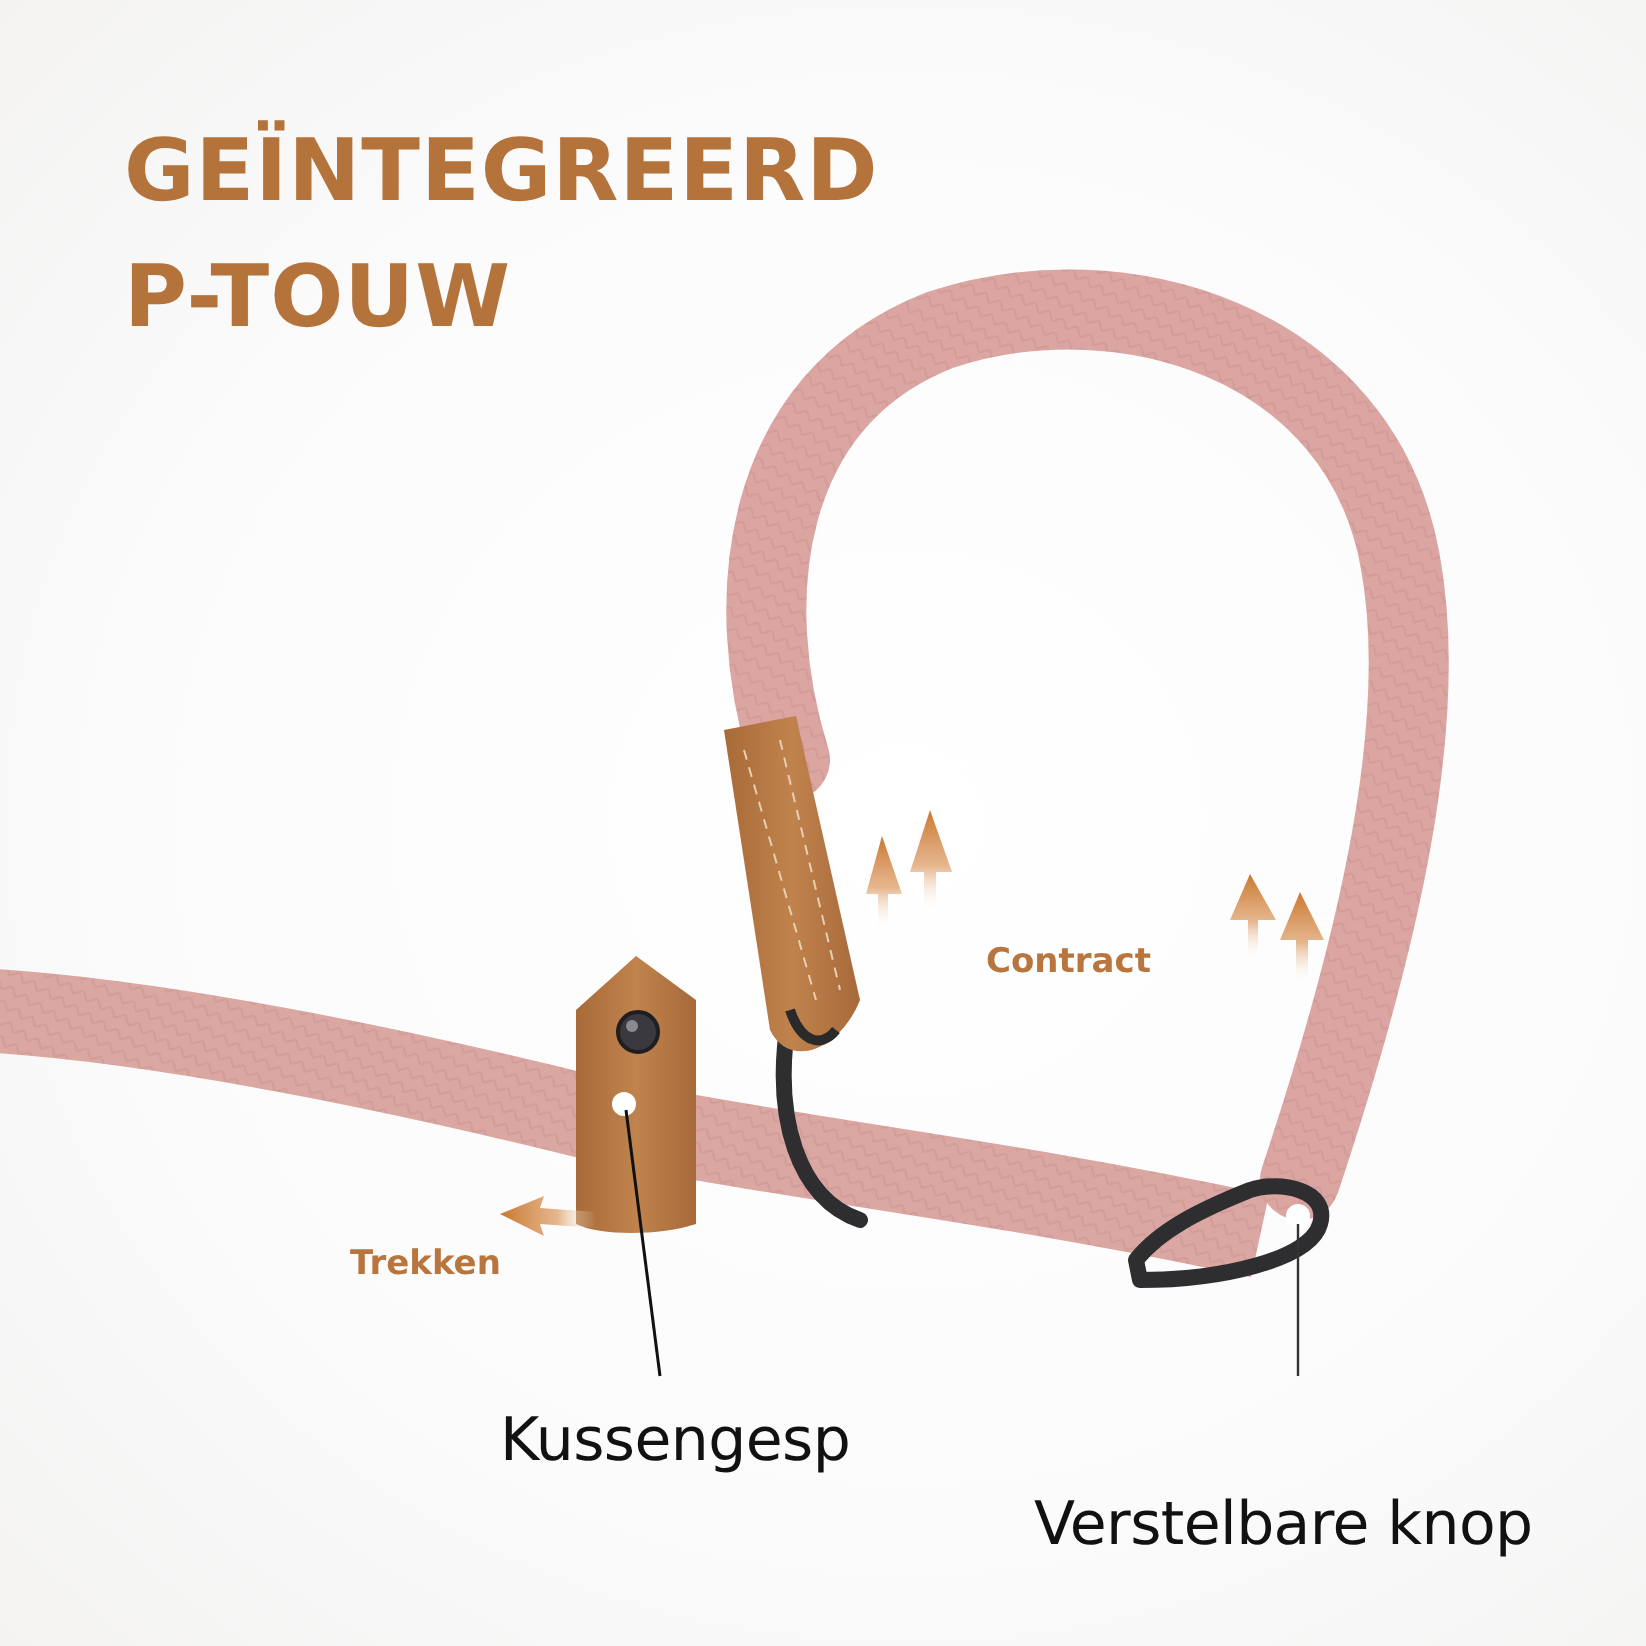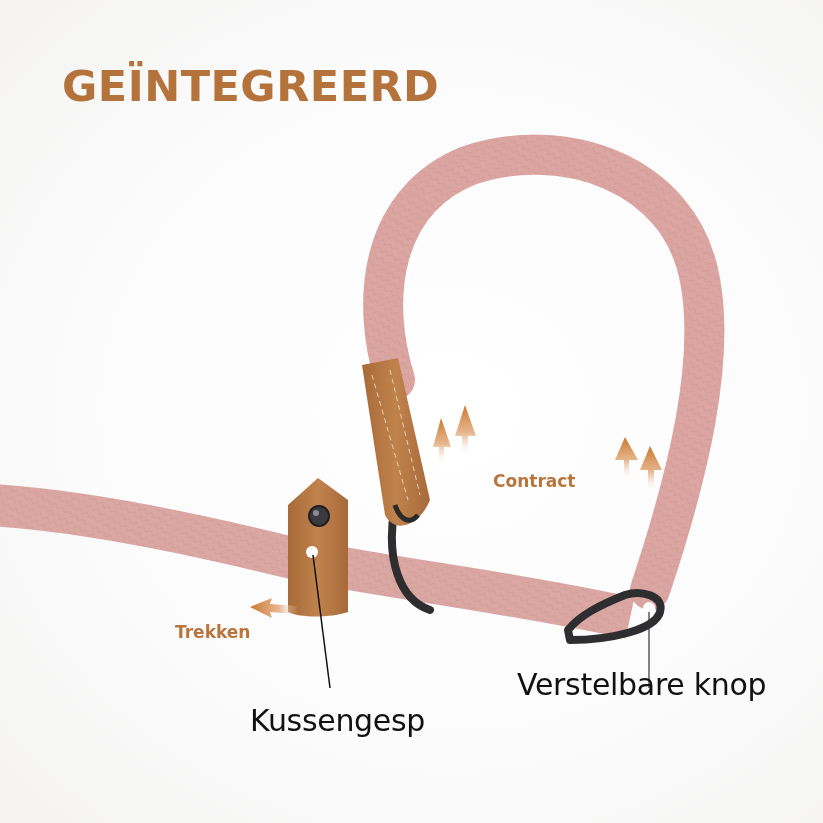--- a/index.html
+++ b/index.html
@@ -99,19 +99,20 @@
       <path d="M640 470 L 650 446 L 662 470 L 654 470 L 654 492 L 648 492 L 648 470 Z" fill="url(#arrowFade)"></path>
     </g>
 
     <g>
       <path d="M250 607 L 272 598 L 270 604 L 298 606 L 298 614 L 270 612 L 272 618 Z" fill="url(#arrowFadeH)"></path>
     </g>
   </svg>
 
   <div class="title">
     <span>GEÏNTEGREERD</span>
+    <span>P-TOUW</span>
   </div>
 
   <div class="lbl-small" style="left:493px; top:471px;">Contract</div>
   <div class="lbl-small" style="left:175px; top:622px;text-align:center;">Trekken</div>
   <div class="lbl-big" style="left:250px; top:703px;">Kussengesp</div>
-  <div class="lbl-big" style="left:517px; top:667px;">Verstelbare knop</div>
+  <div class="lbl-big" style="left:517px; top:745px;">Verstelbare knop</div>
 </div>
 
 </body></html>

